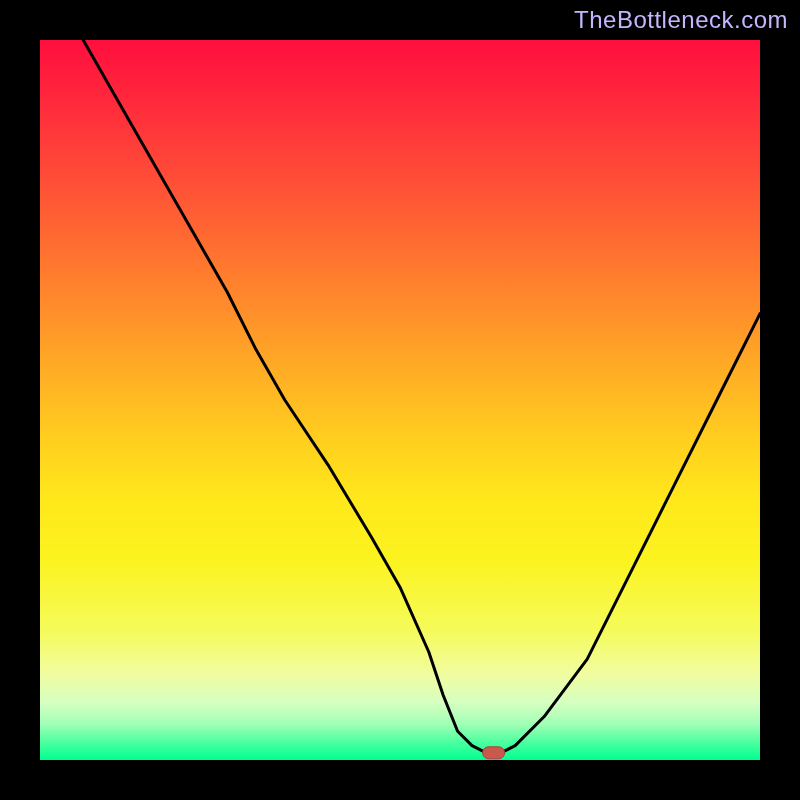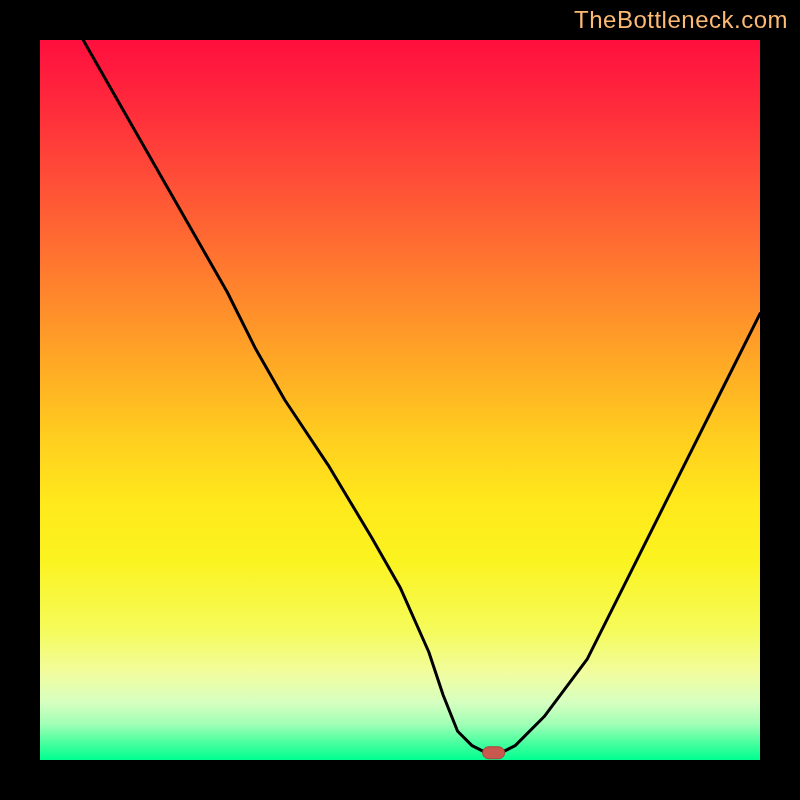--- a/index.html
+++ b/index.html
@@ -1,19 +1,19 @@
 <!DOCTYPE html>
 <html><head>
 <meta charset="utf-8">
 <style>
   html,body{margin:0;padding:0;width:800px;height:800px;background:#000;overflow:hidden}
   .wrap{position:relative;width:800px;height:800px}
   .watermark{
     position:absolute;top:6px;right:12px;
-    font:24px Arial,Helvetica,sans-serif;color:#fdba74;letter-spacing:.5px;
+    font:24px Arial,Helvetica,sans-serif;color:#c4b5fd;letter-spacing:.5px;
     user-select:none;pointer-events:none;z-index:3
   }
   .plot-outer{position:absolute;left:40px;top:40px;width:720px;height:720px;background:#000}
   .gradient{
     position:absolute;left:0;top:0;width:100%;height:100%;
     background:linear-gradient(
       to bottom,
       #ff0f3e 0%,
       #ff273c 8%,
       #ff5037 20%,

